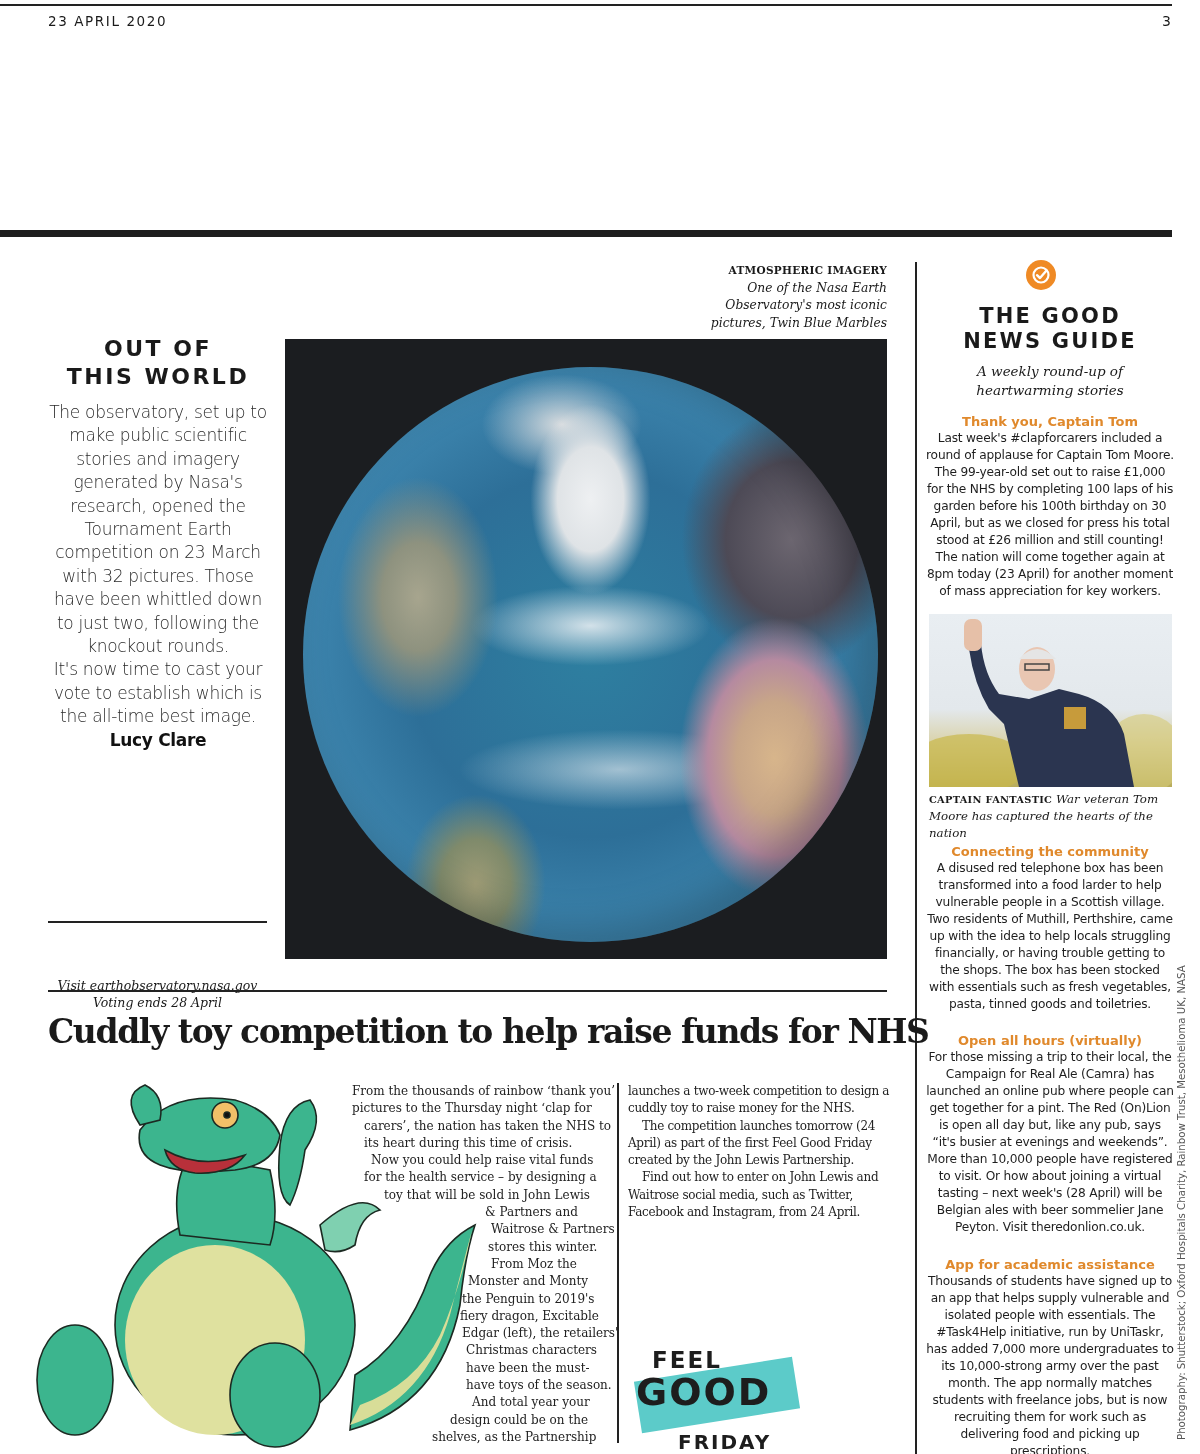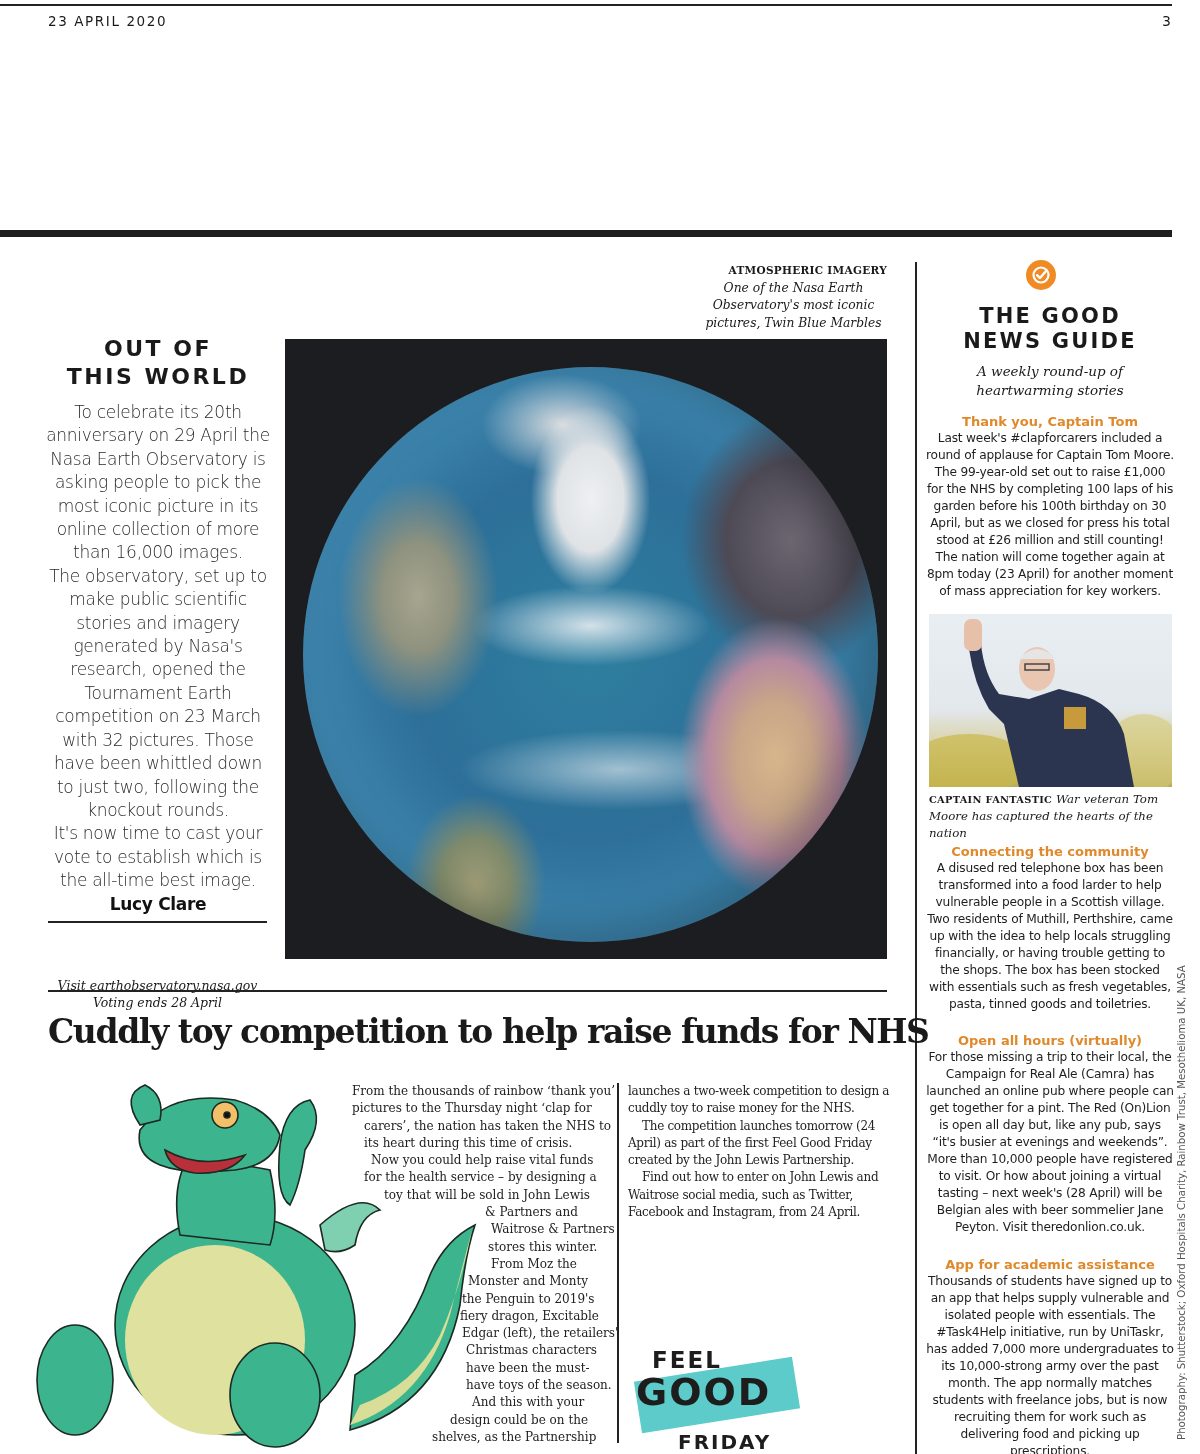--- a/index.html
+++ b/index.html
@@ -15,21 +15,21 @@
   .owTitle{left:48px;top:335px;width:220px;text-align:center;font-weight:bold;font-size:22px;letter-spacing:2.5px;line-height:28px;font-family:"DejaVu Sans",sans-serif;}
   .owBody{left:44px;top:401px;width:228px;text-align:center;font-size:17px;line-height:23.4px;font-family:"DejaVu Sans",sans-serif;font-weight:300;color:#2a2a2a;letter-spacing:-0.3px;}
   .owBody p{margin:0;}
   .owByline{font-weight:bold;color:#111;}
   .owRule{left:48px;top:921px;width:219px;height:1.5px;background:#222;}
   .owFoot{left:48px;top:977px;width:219px;text-align:center;font-family:"DejaVu Serif",serif;font-style:italic;font-size:12.5px;line-height:17px;}
 
   
   .capTop{left:700px;top:262px;width:187px;text-align:right;font-family:"DejaVu Serif",serif;font-size:12.3px;line-height:17.5px;}
   .capTop .lbl{font-weight:bold;font-size:10.5px;letter-spacing:0.3px;}
-  .capTop .it{font-style:italic;text-align:center;}
+  .capTop .it{font-style:italic;}
 
   
   .earthBox{left:285px;top:339px;width:602px;height:620px;background:#1b1d20;overflow:hidden;}
   .earth{position:absolute;left:18px;top:28px;width:575px;height:575px;border-radius:50%;
      background:
        radial-gradient(ellipse 60px 95px at 50% 23%, #eef0f2 0%, #dfe3e6 55%, rgba(220,225,228,0) 100%),
        radial-gradient(ellipse 80px 50px at 45% 10%, #d8dcdf 0%, rgba(210,215,220,0) 100%),
        radial-gradient(ellipse 95px 140px at 82% 68%, #d7b58b 0%, #c8a688 40%, #b58aa0 70%, rgba(150,110,140,0) 100%),
        radial-gradient(ellipse 70px 90px at 30% 90%, #9f9c76 0%, #7f8a6b 50%, rgba(100,120,100,0) 100%),
        radial-gradient(ellipse 80px 120px at 20% 40%, #a7a58e 0%, #8e927f 45%, rgba(140,140,120,0) 100%),
@@ -83,21 +83,20 @@
 <div class="abs topline"></div>
 <div class="abs dateline">23 APRIL 2020</div>
 <div class="abs pagenum">3</div>
 <div class="abs thickrule"></div>
 
 <div class="abs owTitle">
   <div>OUT OF</div>
   <div>THIS WORLD</div>
 </div>
 <div class="abs owBody">
-  <p>To celebrate its 20th anniversary on 29 April the Nasa Earth Observatory is asking people to pick the most iconic picture in its online collection of more than 16,000 images.</p>
   <p>The observatory, set up to make public scientific stories and imagery generated by Nasa's research, opened the Tournament Earth competition on 23 March with 32 pictures. Those have been whittled down to just two, following the knockout rounds.</p>
   <p>It's now time to cast your vote to establish which is the all-time best image.</p>
   <p class="owByline">Lucy Clare</p>
 </div>
 <div class="abs owRule"></div>
 <div class="abs owFoot">
   <div>Visit earthobservatory.nasa.gov</div>
   <div>Voting ends 28 April</div>
 </div>
 
@@ -209,21 +208,21 @@
   <div style="padding-left:151px">Waitrose &amp; Partners</div>
   <div style="padding-left:148px">stores this winter.</div>
   <div style="padding-left:151px">From Moz the</div>
   <div style="padding-left:128px">Monster and Monty</div>
   <div style="padding-left:122px">the Penguin to 2019's</div>
   <div style="padding-left:120px">fiery dragon, Excitable</div>
   <div style="padding-left:122px">Edgar (left), the retailers'</div>
   <div style="padding-left:126px">Christmas characters</div>
   <div style="padding-left:126px">have been the must-</div>
   <div style="padding-left:126px">have toys of the season.</div>
-  <div style="padding-left:132px">And this with your</div>
+  <div style="padding-left:132px">And total year your</div>
   <div style="padding-left:110px">design could be on the</div>
   <div style="padding-left:92px">shelves, as the Partnership</div>
 </div>
 
 <div class="abs colRule"></div>
 
 <div class="abs colB">
   <p>launches a two-week competition to design a cuddly toy to raise money for the NHS.</p>
   <p class="ind">The competition launches tomorrow (24 April) as part of the first Feel Good Friday created by the John Lewis Partnership.</p>
   <p class="ind">Find out how to enter on John Lewis and Waitrose social media, such as Twitter, Facebook and Instagram, from 24 April.</p>

